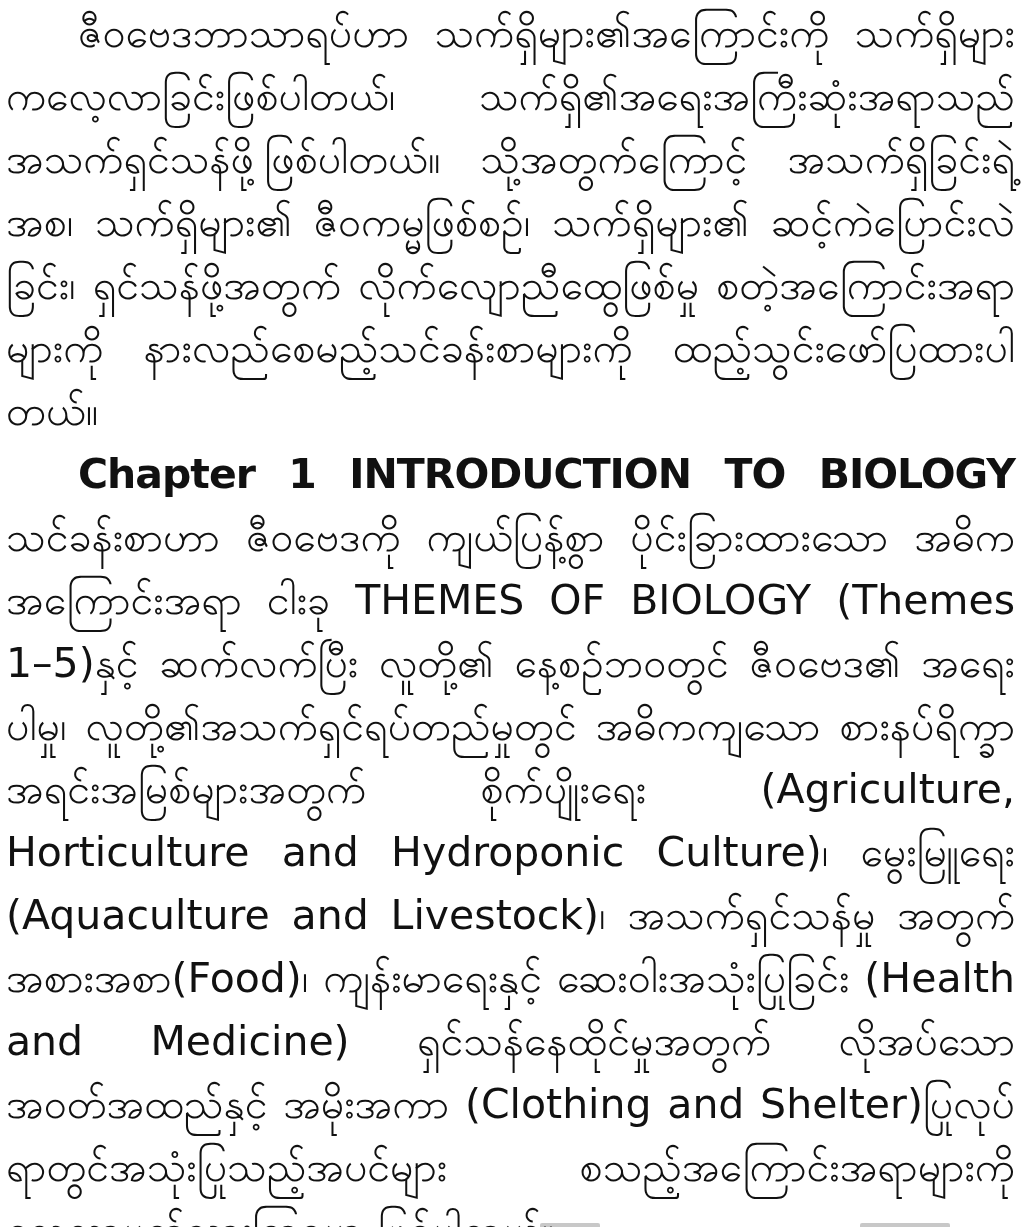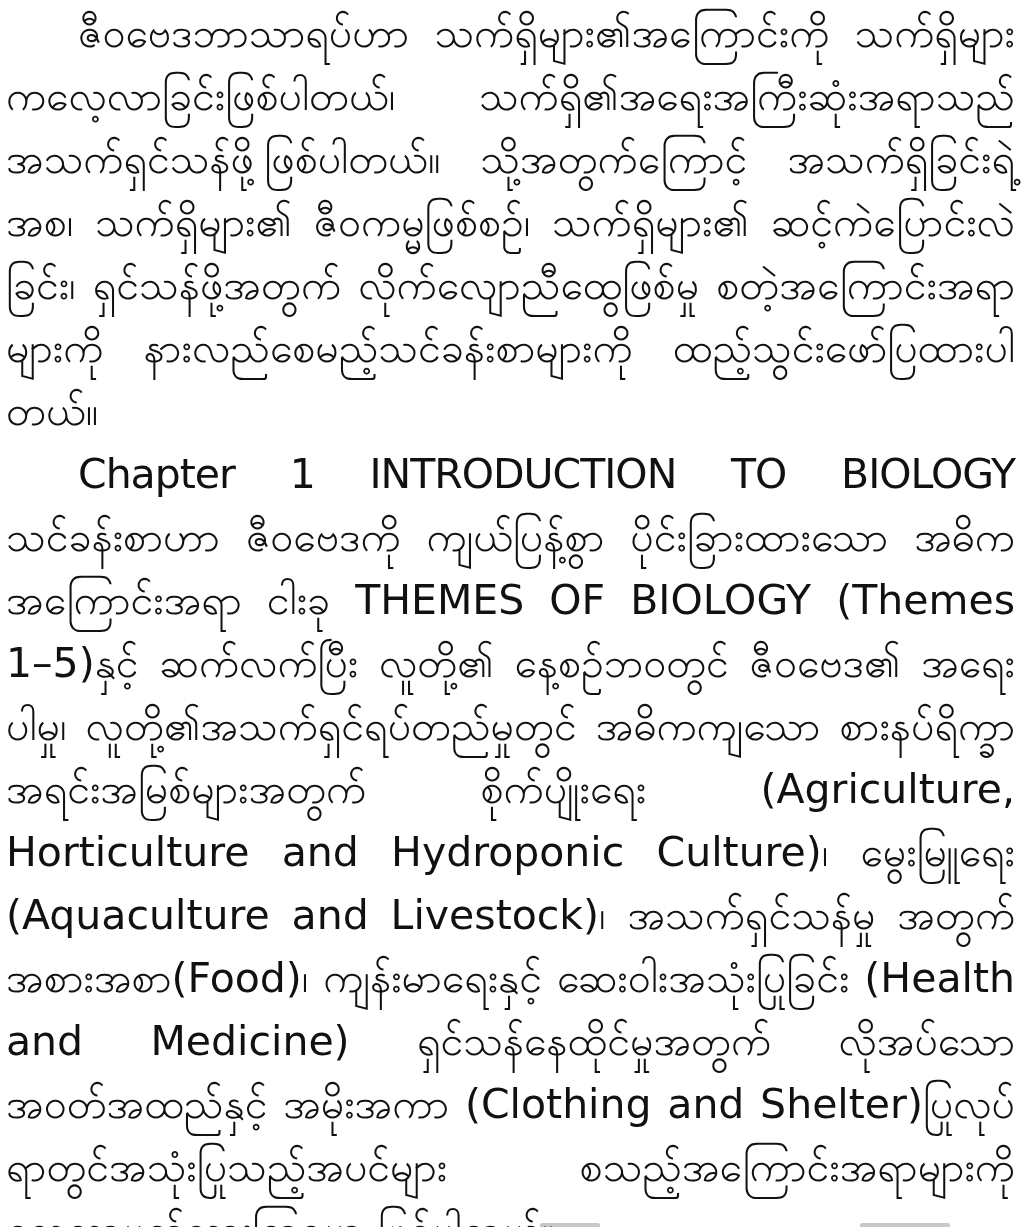--- a/index.html
+++ b/index.html
@@ -25,21 +25,21 @@
     text-align: justify;
     text-justify: inter-word;
     text-indent: 72px;
     letter-spacing: 0px;
     word-spacing: 2px;
   }
   .para + .para {
     margin-top: 0px;
   }
   .chapter-heading {
-    font-weight: normal;
+    font-weight: bold;
     letter-spacing: -1px;
     white-space: nowrap;
   }
   
   .cutoff-hint {
     position: absolute;
     bottom: 0;
     height: 4px;
     background: #9a9a9a;
     opacity: 0.55;

